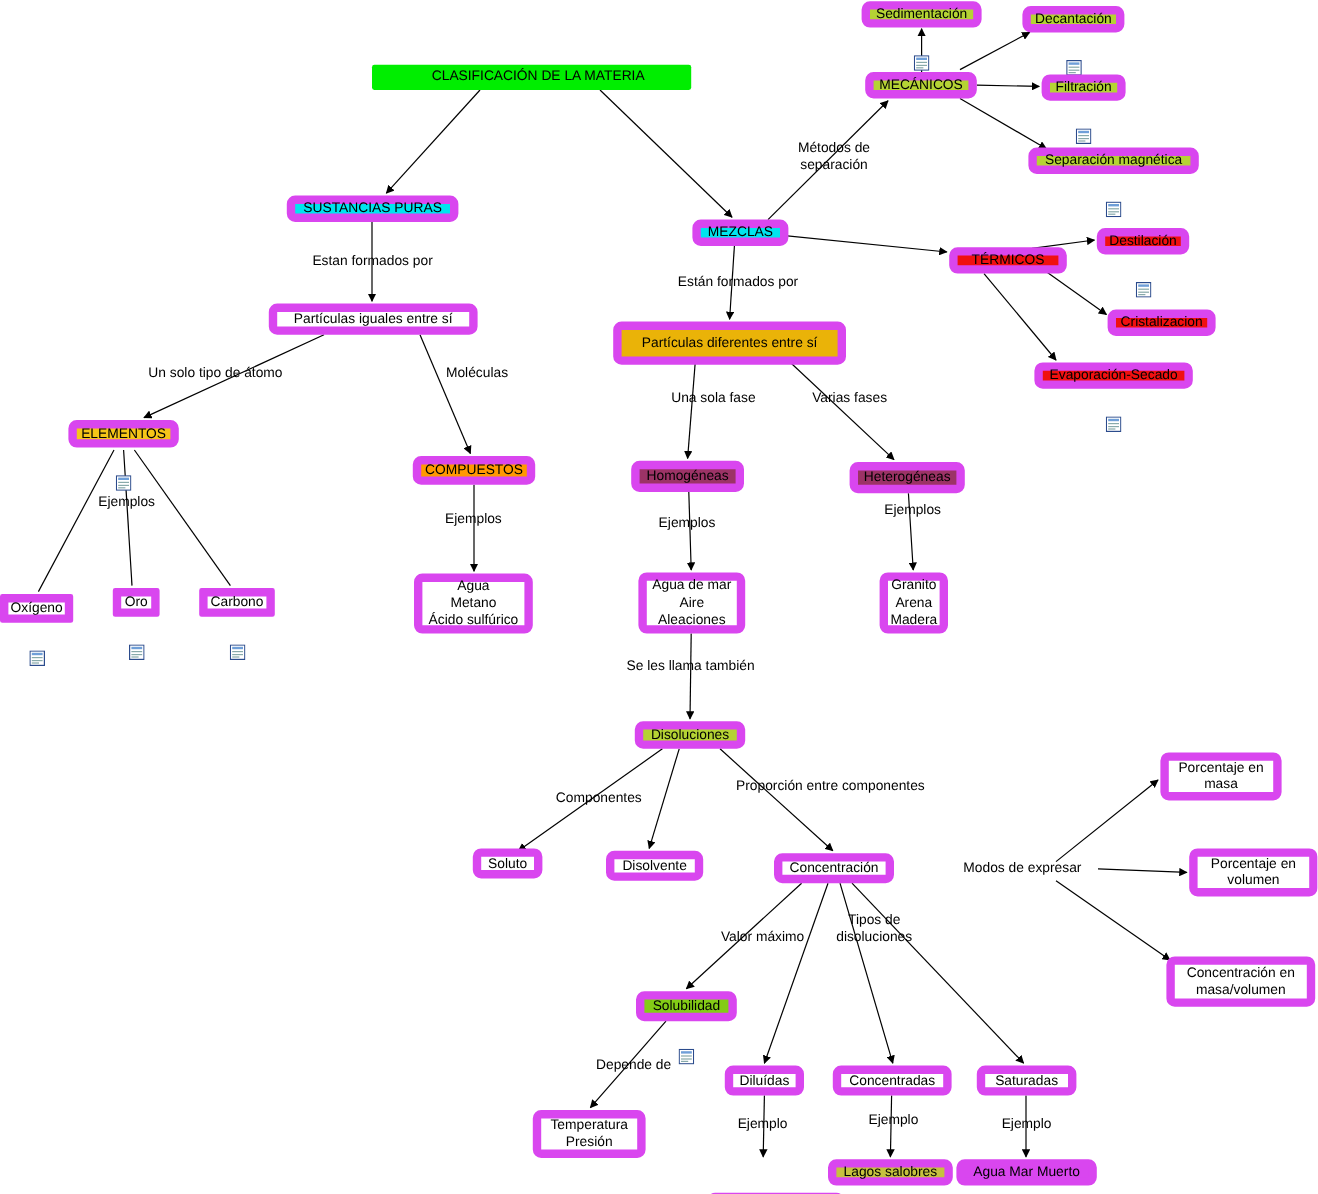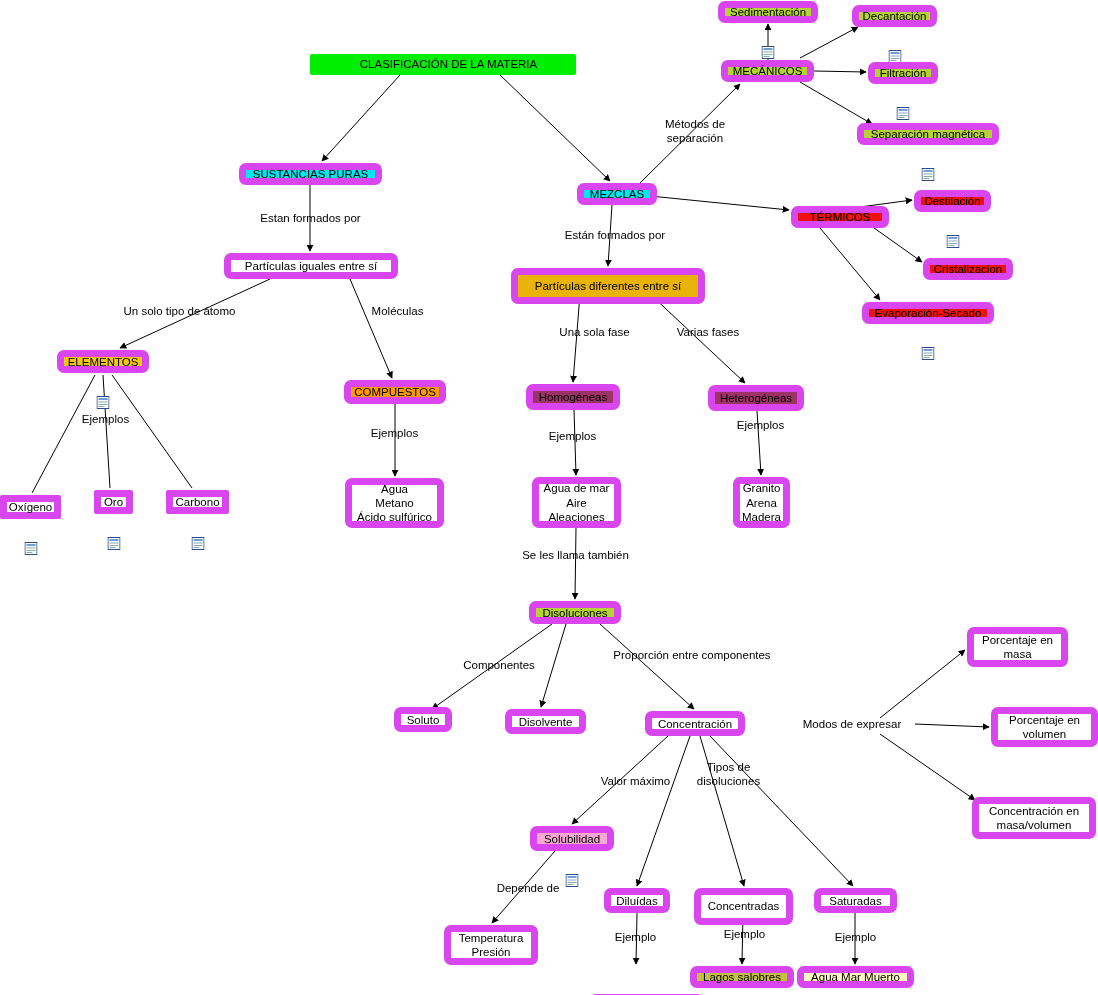--- a/index.html
+++ b/index.html
@@ -223,47 +223,47 @@
 
   <div class="node box" style="left:967px;top:627px;width:101px;height:40px;background:#ffffff;"><span>Porcentaje en
 masa</span></div>
 
   <div class="node box" style="left:991px;top:707px;width:107px;height:40px;background:#ffffff;"><span>Porcentaje en
 volumen</span></div>
 
   <div class="node box" style="left:972px;top:797px;width:124px;height:42px;background:#ffffff;"><span>Concentración en
 masa/volumen</span></div>
 
-  <div class="node box" style="left:530px;top:826px;width:84px;height:25px;background:#f9a8d4;">
+  <div class="node box" style="left:530px;top:826px;width:84px;height:25px;background:#84cc16;">
     <span>Solubilidad</span>
     <span class="ico">
       <svg width="13" height="13" viewBox="0 0 13 13">
           <rect x="0.5" y="0.5" width="12" height="12" fill="#ffffff" stroke="#2b4b8c"></rect>
           <rect x="2" y="2" width="9" height="2" fill="#6f9fd8"></rect>
           <rect x="2" y="5.5" width="9" height="1" fill="#8aa"></rect>
           <rect x="2" y="8" width="9" height="1" fill="#8aa"></rect>
           <rect x="2" y="10" width="6" height="1" fill="#8aa"></rect>
         </svg>
     </span>
   </div>
 
   <div class="node box" style="left:444px;top:925px;width:94px;height:40px;background:#ffffff;"><span>Temperatura
 Presión</span></div>
 
   <div class="node box" style="left:604px;top:888px;width:66px;height:25px;background:#ffffff;"><span>Diluídas</span></div>
 
-  <div class="node box" style="left:694px;top:888px;width:99px;height:37px;background:#ffffff;"><span>Concentradas</span></div>
+  <div class="node box" style="left:694px;top:888px;width:99px;height:25px;background:#ffffff;"><span>Concentradas</span></div>
 
   <div class="node box" style="left:814px;top:888px;width:83px;height:25px;background:#ffffff;"><span>Saturadas</span></div>
 
   <div class="node box" style="left:589px;top:966px;width:115px;height:22px;background:#c5c13f;margin-top:28px;"><span>Suero salino</span></div>
 
   <div class="node box" style="left:690px;top:966px;width:104px;height:22px;background:#c5c13f;"><span>Lagos salobres</span></div>
 
-  <div class="node box" style="left:797px;top:966px;width:117px;height:22px;background:#fef9c3;"><span>Agua Mar Muerto</span></div>
+  <div class="node box" style="left:797px;top:966px;width:117px;height:22px;background:#d946ef;"><span>Agua Mar Muerto</span></div>
 
   <div class="node box" style="left:721px;top:60px;width:93px;height:22px;background:#b5d334;"><span>MECÁNICOS</span></div>
 
   <div class="node box" style="left:718px;top:1px;width:100px;height:22px;background:#b5d334;">
     <span>Sedimentación</span>
     <span class="ico">
       <svg width="13" height="13" viewBox="0 0 13 13">
           <rect x="0.5" y="0.5" width="12" height="12" fill="#ffffff" stroke="#2b4b8c"></rect>
           <rect x="2" y="2" width="9" height="2" fill="#6f9fd8"></rect>
           <rect x="2" y="5.5" width="9" height="1" fill="#8aa"></rect>

